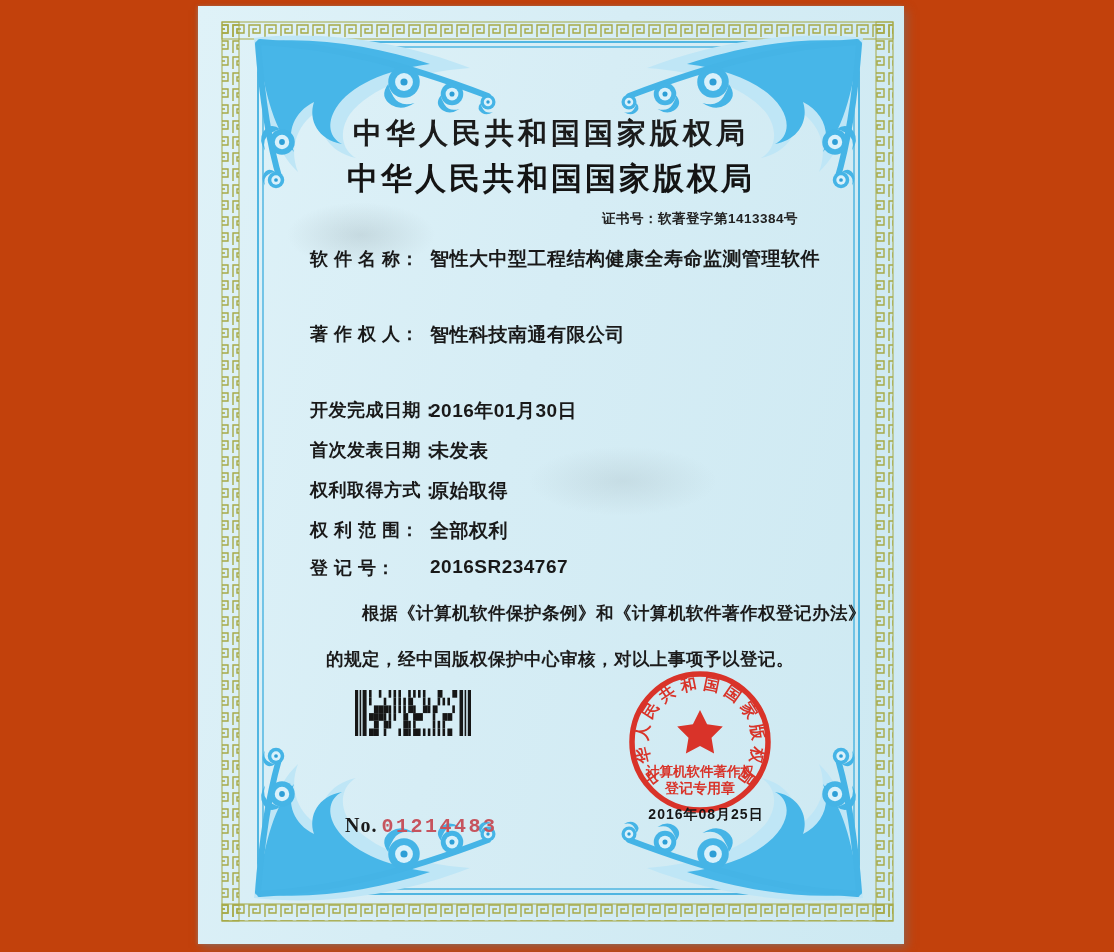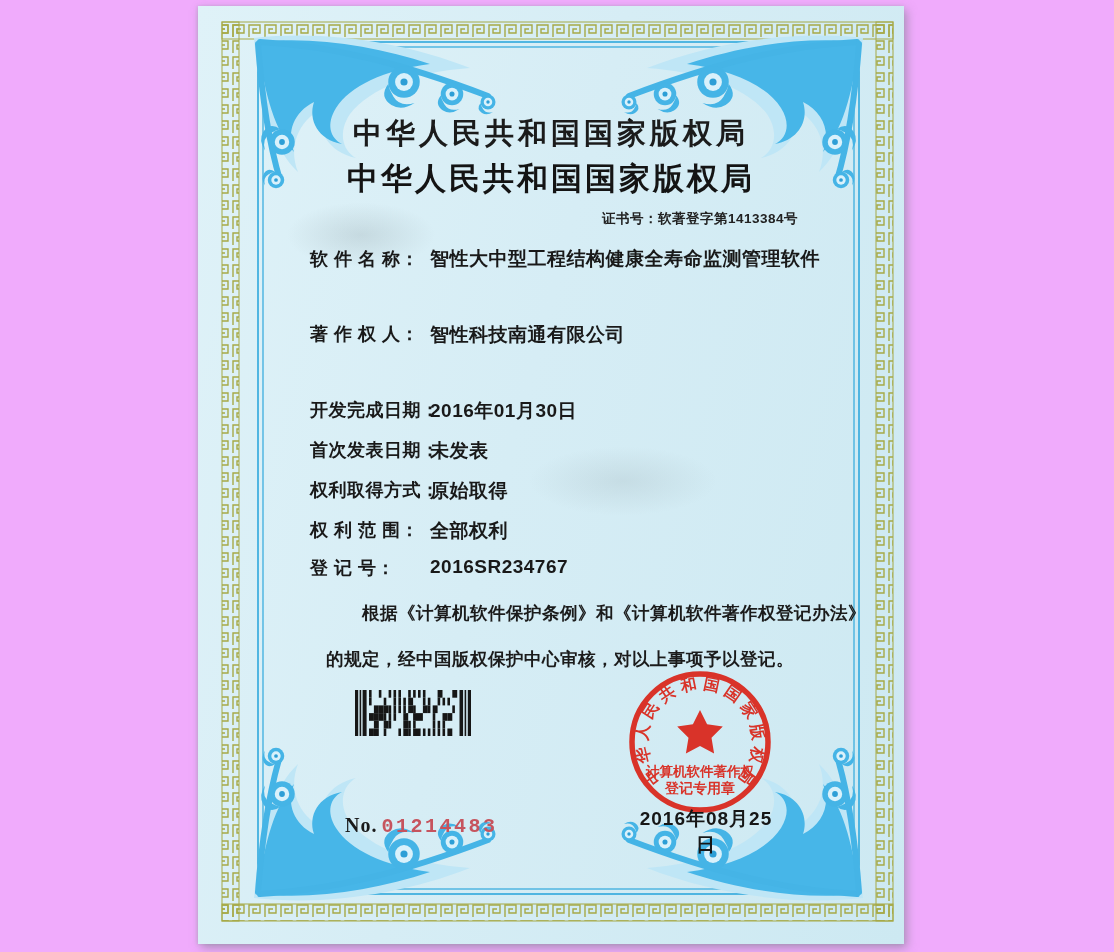--- a/index.html
+++ b/index.html
@@ -1,17 +1,17 @@
 <!DOCTYPE html>
 <html><head>
 <meta charset="utf-8">
 <style>
   html,body{margin:0;padding:0;}
   body{background:#ffffff;font-family:"Liberation Sans",sans-serif;}
-  .stage{position:relative;width:1114px;height:952px;overflow:hidden;background:#f0abfc;}
+  .stage{position:relative;width:1114px;height:952px;overflow:hidden;background:#c2410c;}
   .paper{position:absolute;left:198px;top:6px;width:706px;height:938px;
          background:linear-gradient(105deg,#dff2f8 0%,#d6edf5 45%,#cde9f2 100%);
          box-shadow:3px 4px 9px rgba(110,120,125,.5), -1px 0 3px rgba(150,160,165,.35);}
   .borders{position:absolute;left:0;top:0;width:706px;height:938px;}
   .ghost{position:absolute;border-radius:50%;pointer-events:none;}
   .ghost1{left:88px;top:196px;width:150px;height:66px;
           background:radial-gradient(ellipse at center,rgba(125,140,145,.22),rgba(125,140,145,0) 70%);}
   .ghost2{left:330px;top:440px;width:190px;height:70px;
           background:radial-gradient(ellipse at center,rgba(125,140,145,.16),rgba(125,140,145,0) 70%);}
 
@@ -33,21 +33,21 @@
   .r-pub{top:432px;}   .r-acq{top:472px;}   .r-scope{top:512px;} .r-reg{top:550px;}
 
   .statement{position:absolute;left:112px;top:584px;width:552px;
              font-size:17.5px;font-weight:bold;color:#1b1b1b;
              line-height:46px;text-indent:36px;letter-spacing:.5px;margin-left:16px;}
 
   .barcode{position:absolute;left:157px;top:684px;width:116px;height:46px;}
 
   .seal{position:absolute;left:416px;top:650px;width:172px;height:172px;opacity:.92;}
   .seal-date{position:absolute;left:438px;top:800px;width:140px;text-align:center;
-             font-size:19px;font-weight:bold;color:#161616;letter-spacing:1px;z-index:6;}
+             font-size:14px;font-weight:bold;color:#161616;letter-spacing:1px;z-index:6;}
 
   .serial{position:absolute;left:147px;top:808px;white-space:nowrap;}
   .serial .pfx{font-family:"Liberation Serif",serif;font-weight:bold;font-size:20px;color:#1a1a1a;letter-spacing:1px;}
   .serial .num{font-family:"Liberation Mono",monospace;font-size:20px;font-weight:bold;
                color:#c6545e;letter-spacing:2.5px;margin-left:4px;}
 </style>
 </head>
 <body>
 
 <div class="stage">

